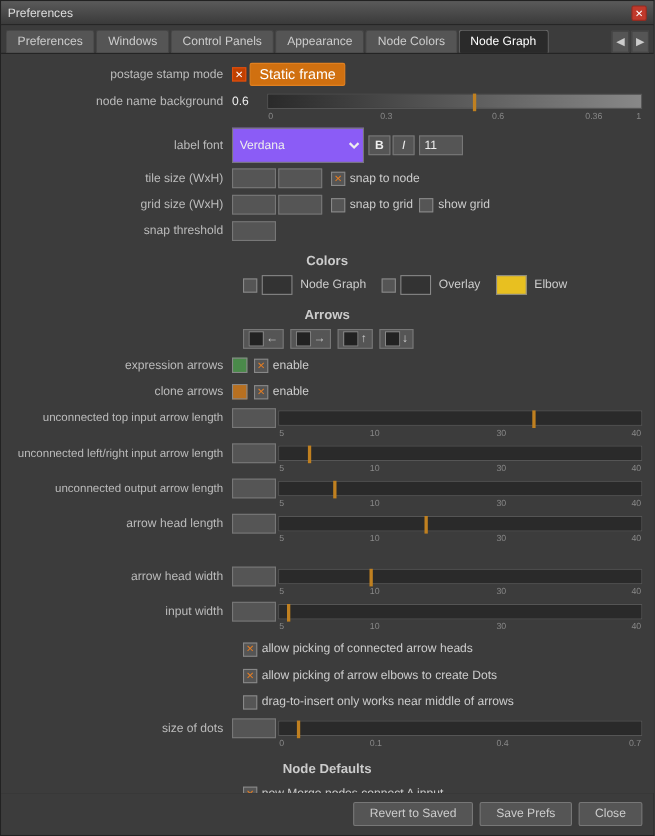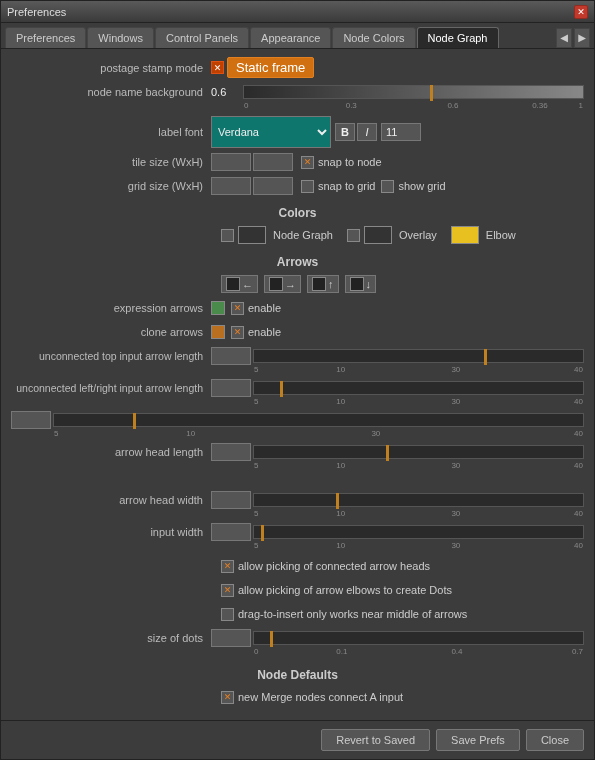--- a/index.html
+++ b/index.html
@@ -154,21 +154,21 @@
       background: #555;
       border: 1px solid #777;
       color: #eee;
       padding: 1px 4px;
       font-size: 11px;
       height: 18px;
       outline: none;
     }
     .input-sm { width: 40px; }
     .font-select {
-      background: #0f766e;
+      background: #8b5cf6;
       border: 1px solid #777;
       color: #eee;
       font-size: 11px;
       height: 32px;
       padding: 0 2px;
       width: 120px;
     }
     .bold-btn, .italic-btn {
       width: 20px;
       height: 18px;
@@ -356,20 +356,24 @@
       <div class="checkbox-wrap" style="margin-left:8px;">
         <div class="cb"></div>
         <span>snap to grid</span>
       </div>
       <div class="checkbox-wrap" style="margin-left:6px;">
         <div class="cb"></div>
         <span>show grid</span>
       </div>
     </div>
 
+    <div class="row">
+      <span class="label">snap threshold</span>
+      <input class="input-field input-sm" style="">
+    </div>
 
     <div class="section-divider">
       <span class="label-center">Colors</span>
     </div>
 
     <div class="row" style="padding-left:210px; gap:14px;">
       <div class="color-item">
         <div class="cb"></div>
         <div class="color-swatch" style="background:#333;width:28px;height:18px;"></div>
         <span class="color-label">Node Graph</span>
@@ -450,20 +454,21 @@
           <div class="thumb" style="left:8%;"></div>
           <span style="position:absolute;bottom:-12px;left:0;font-size:8px;color:#888;">5</span>
           <span style="position:absolute;bottom:-12px;left:25%;font-size:8px;color:#888;">10</span>
           <span style="position:absolute;bottom:-12px;left:60%;font-size:8px;color:#888;">30</span>
           <span style="position:absolute;bottom:-12px;right:0;font-size:8px;color:#888;">40</span>
         </div>
       </div>
     </div>
 
     <div class="row" style="margin-top:12px;">
+      <span class="label" style="font-size:10.5px;">unconnected output arrow length</span>
       <input class="input-field input-sm" style="">
       <div class="slider-container">
         <div class="slider-bg" style="width:100%;">
           <div style="position:absolute;top:0;left:0;width:100%;height:100%;background:#2a2a2a;"></div>
           <div class="thumb" style="left:15%;"></div>
           <span style="position:absolute;bottom:-12px;left:0;font-size:8px;color:#888;">5</span>
           <span style="position:absolute;bottom:-12px;left:25%;font-size:8px;color:#888;">10</span>
           <span style="position:absolute;bottom:-12px;left:60%;font-size:8px;color:#888;">30</span>
           <span style="position:absolute;bottom:-12px;right:0;font-size:8px;color:#888;">40</span>
         </div>

